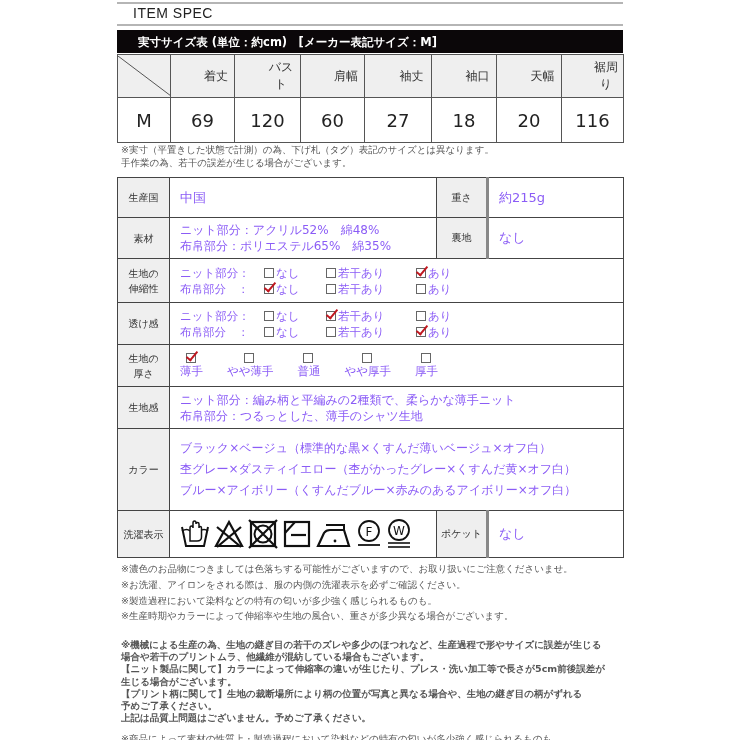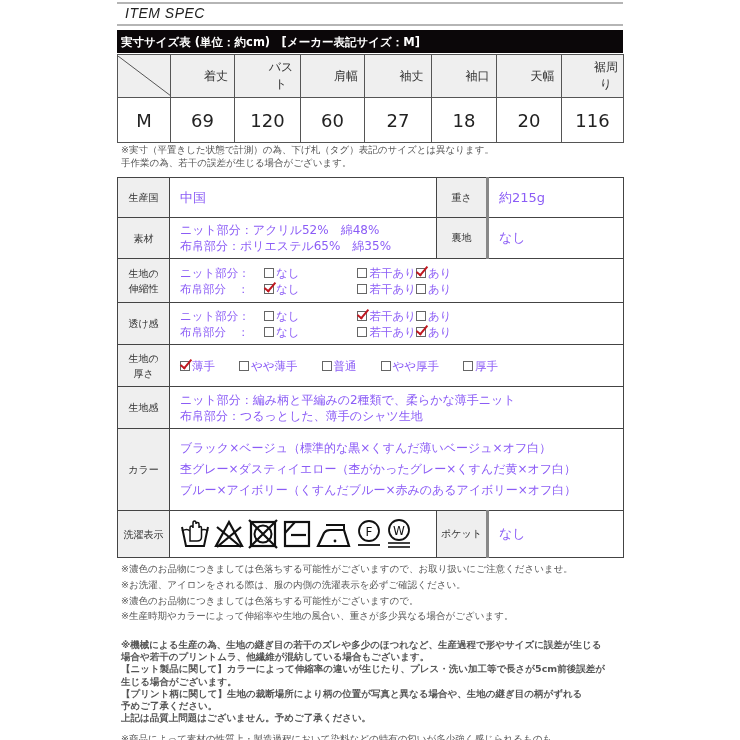--- a/index.html
+++ b/index.html
@@ -1,49 +1,49 @@
 <!DOCTYPE html>
 <html><head>
 <meta charset="utf-8">
 <style>
   html, body { margin: 0; padding: 0; background: #ffffff; }
   body { width: 740px; height: 740px; position: relative; overflow: hidden;
          font-family: "DejaVu Sans", "Liberation Sans", sans-serif; color: #222; }
   .wrap { position: absolute; left: 117px; top: 0; width: 506px; }
   .topline { position: absolute; left: 0; top: 2px; width: 506px; height: 2px; background: #b5b5b5; }
-  .spec-title { position: absolute; left: 8px; top: 5px; font-family: "Liberation Sans", sans-serif;
-                font-size: 14px; letter-spacing: 0.5px; color: #222; font-style: italic; }
+  .spec-title { position: absolute; left: 16px; top: 5px; font-family: "Liberation Sans", sans-serif;
+                font-size: 14px; letter-spacing: 0.5px; color: #222; }
   .subline { position: absolute; left: 0; top: 24px; width: 506px; height: 2px; background: #b5b5b5; }
 
   .size-head { position: absolute; left: 0; top: 30px; width: 506px; height: 23px; background: #0b0709;
-               color: #fff; font-size: 11.5px; font-weight: bold; line-height: 24px; padding-left: 4px; box-sizing: border-box; }
+               color: #fff; font-size: 11.5px; font-weight: bold; line-height: 24px; padding-left: 21px; box-sizing: border-box; }
   table.size { position: absolute; left: 0; top: 54px; width: 506px; border-collapse: collapse; table-layout: fixed; }
   table.size td { border: 1px solid #555; text-align: center; }
   table.size tr.hdr td { height: 40px; background: #efefef; font-size: 12px; color: #333; padding-left: 28px; }
   table.size tr.val td { height: 42px; background: #fff; font-size: 18px; color: #222; }
 
   .note1 { position: absolute; left: 4px; top: 143px; font-size: 9.5px; line-height: 13px; color: #555; }
 
   table.spec { position: absolute; left: 0; top: 177px; width: 506px; border-collapse: collapse; table-layout: fixed; border-radius: 16px; }
   table.spec td { border: 1px solid #444; vertical-align: middle; }
   table.spec td.lab { background: #efefef; text-align: center; font-size: 10px; color: #333; line-height: 15px; }
   table.spec td.labr { background: #efefef; text-align: center; font-size: 10px; color: #333; border-right: 3px solid #888; }
   table.spec td.val { font-size: 12px; color: #8b5cf6; padding-left: 10px; line-height: 16px; }
   table.spec td.val.big { font-size: 13px; }
   .cbrow { display: flex; font-size: 11.5px; line-height: 16px; }
   .cb-label { width: 84px; }
   .cb { display: inline-flex; align-items: center; }
   .c1 { width: 62px; }
-  .c2 { width: 90px; justify-content: flex-end; }
+  .c2 { width: 90px; }
   .box { display: inline-block; width: 8px; height: 8px; border: 1px solid #666; margin-right: 2px; position: relative; top: 0px; }
   .box.checked { border-color: #666; }
   .box.checked::after { content: ""; position: absolute; left: 2px; top: -5px; width: 4px; height: 10px;
                         border-right: 2.5px solid #c0171f; border-bottom: 2.5px solid #c0171f; transform: rotate(40deg); }
   .thick-row { display: flex; font-size: 11.5px; }
-  .thick-row .cb { margin-right: 24px; }
+  .thick-row .cb { margin-right: 24px; flex-direction: column; }
   .care { display: flex; align-items: center; gap: 4px; padding-left: 0px; }
   .care svg { display: block; }
   .notes { position: absolute; left: 4px; top: 562px; font-size: 9.5px; line-height: 13.5px; color: #555; width: 500px; }
   .notes p { margin: 0 0 2.3px 0; }
   .notes .block p { margin: 0; line-height: 12.2px; }
   .notes .last { margin-top: 8px; }
   .notes .last p { margin: 0; line-height: 13px; }
 </style>
 </head>
 <body>
@@ -283,21 +283,21 @@
       </td>
       <td class="labr">ポケット</td>
       <td class="val big">なし</td>
     </tr>
   </tbody>
     </table>
 
   <div class="notes">
     <p>※濃色のお品物につきましては色落ちする可能性がございますので、お取り扱いにご注意くださいませ。</p>
     <p>※お洗濯、アイロンをされる際は、服の内側の洗濯表示を必ずご確認ください。</p>
-    <p>※濃色のお品物につきましては色落ちする可能性がございますので。</p>
+    <p>※製造過程において染料などの特有の匂いが多少強く感じられるものも。</p>
     <p>※生産時期やカラーによって伸縮率や生地の風合い、重さが多少異なる場合がございます。</p>
     <div class="block" style="margin-top:16px;font-weight:bold;">
       <p>※機械による生産の為、生地の継ぎ目の若干のズレや多少のほつれなど、生産過程で形やサイズに誤差が生じる</p>
       <p>場合や若干のプリントムラ、他繊維が混紡している場合もございます。</p>
       <p>【ニット製品に関して】カラーによって伸縮率の違いが生じたり、プレス・洗い加工等で長さが5cm前後誤差が</p>
       <p>生じる場合がございます。</p>
       <p>【プリント柄に関して】生地の裁断場所により柄の位置が写真と異なる場合や、生地の継ぎ目の柄がずれる</p>
       <p>予めご了承ください。</p>
       <p>上記は品質上問題はございません。予めご了承ください。</p>
     </div>

